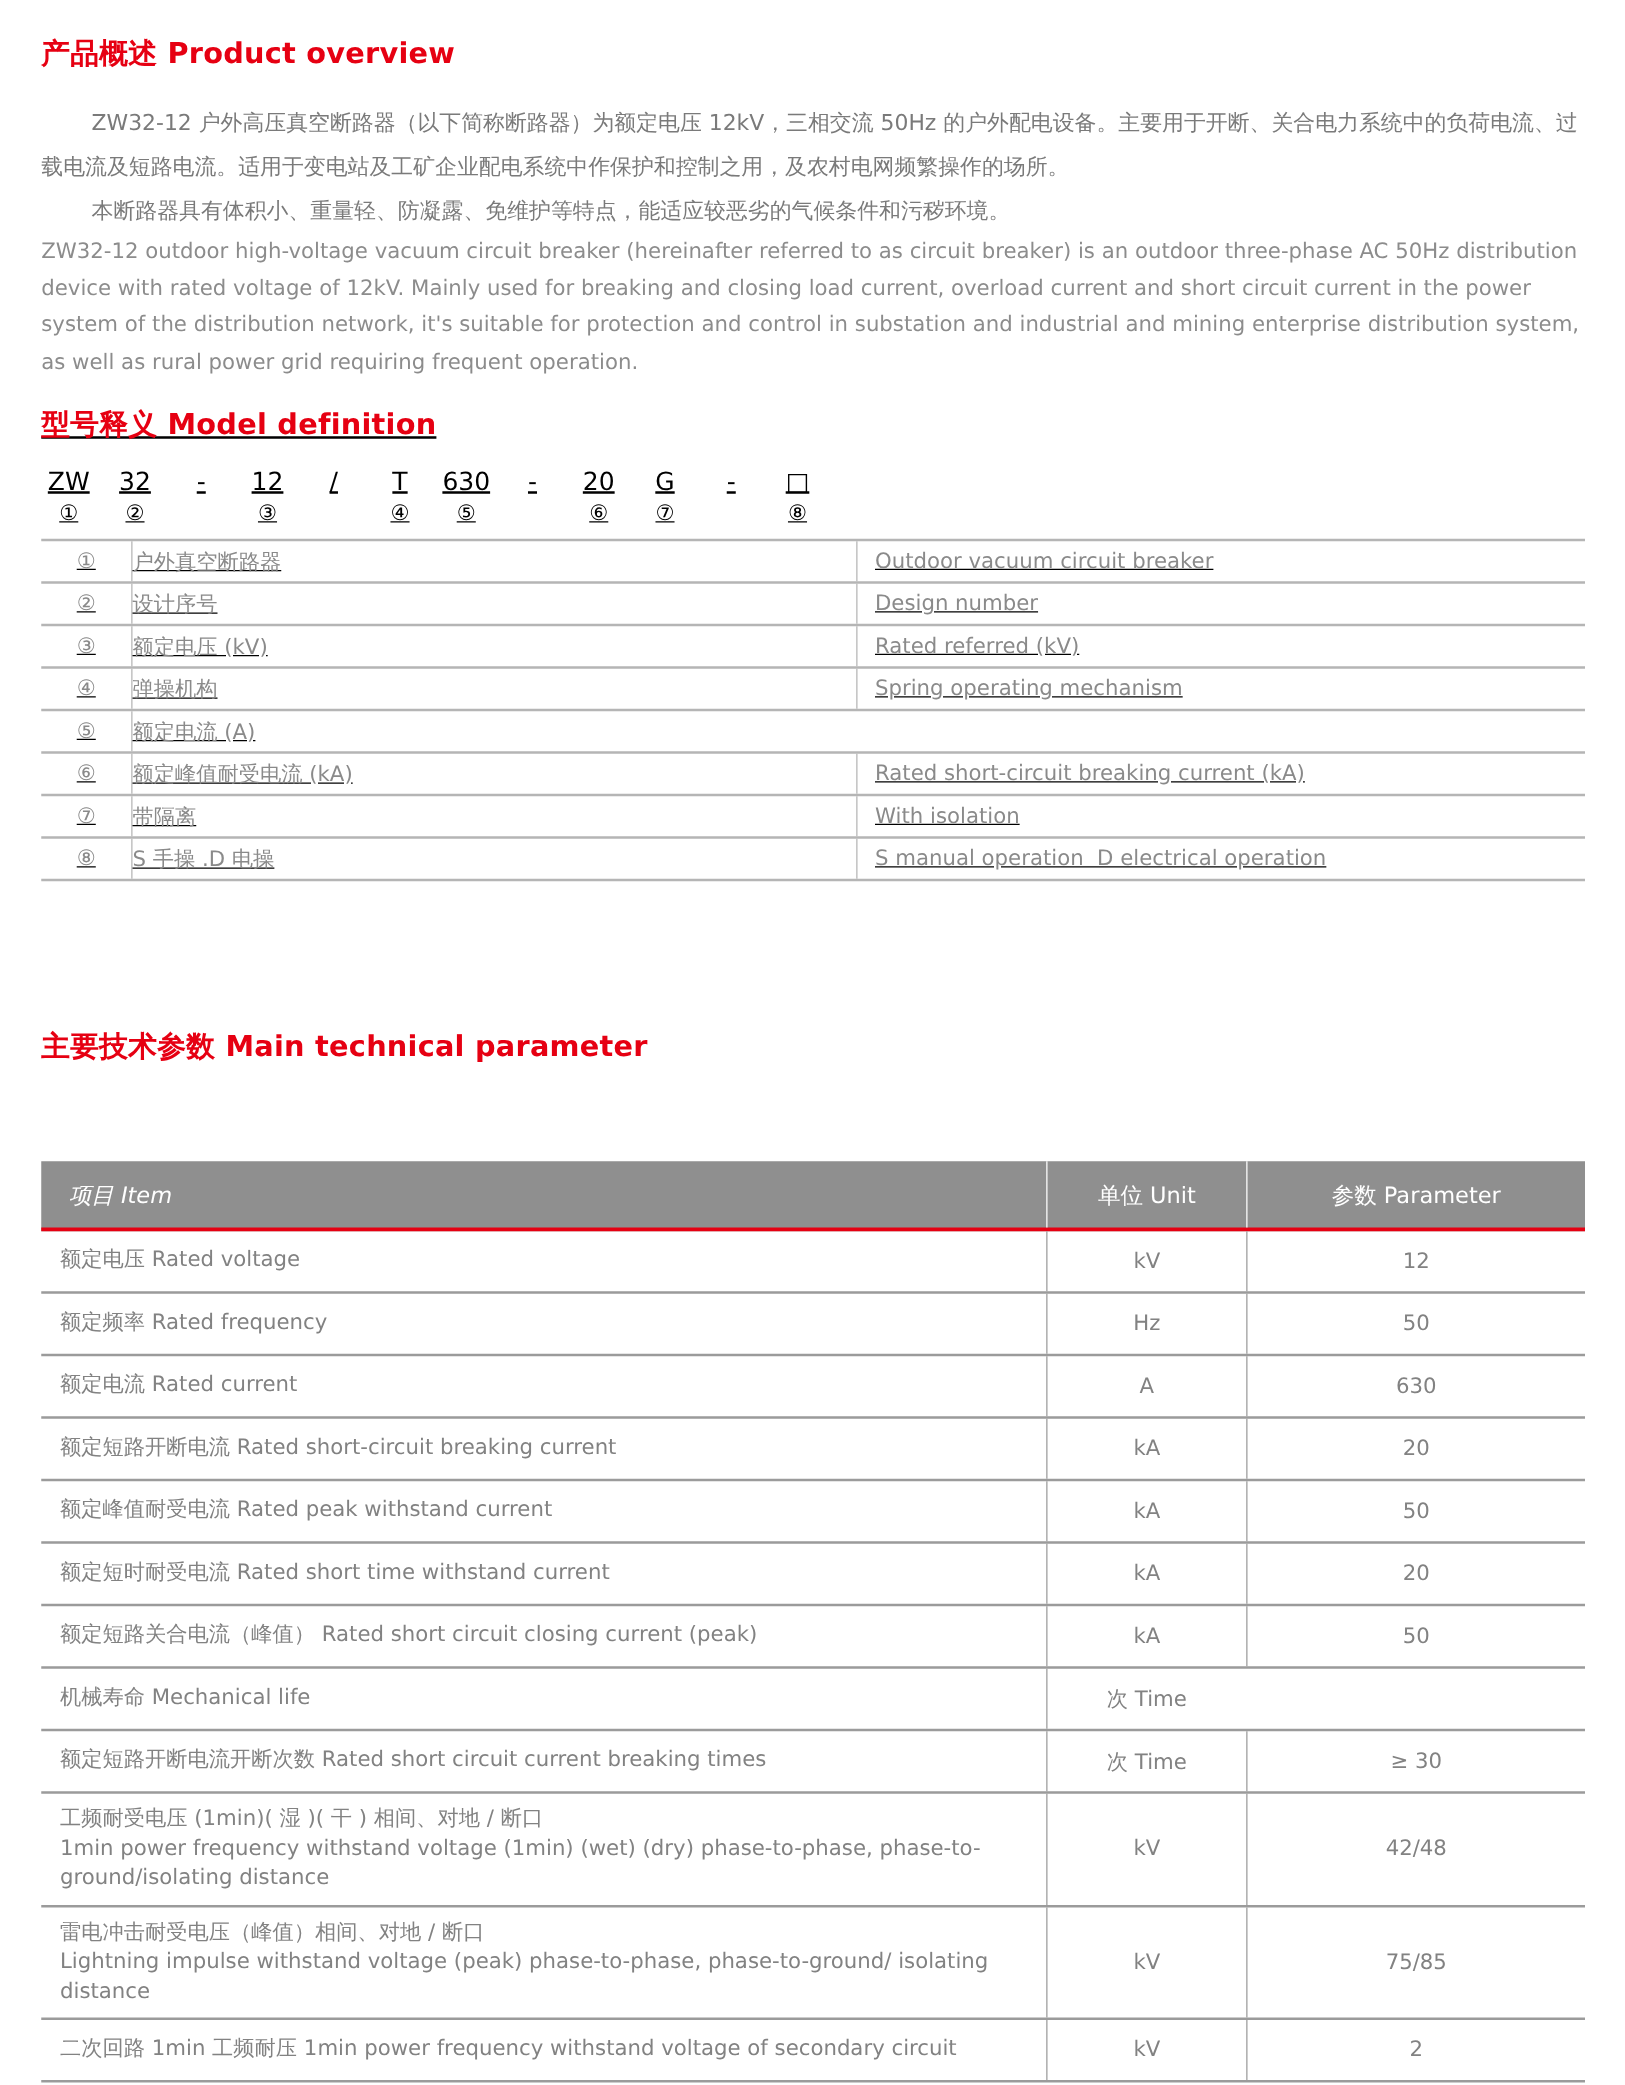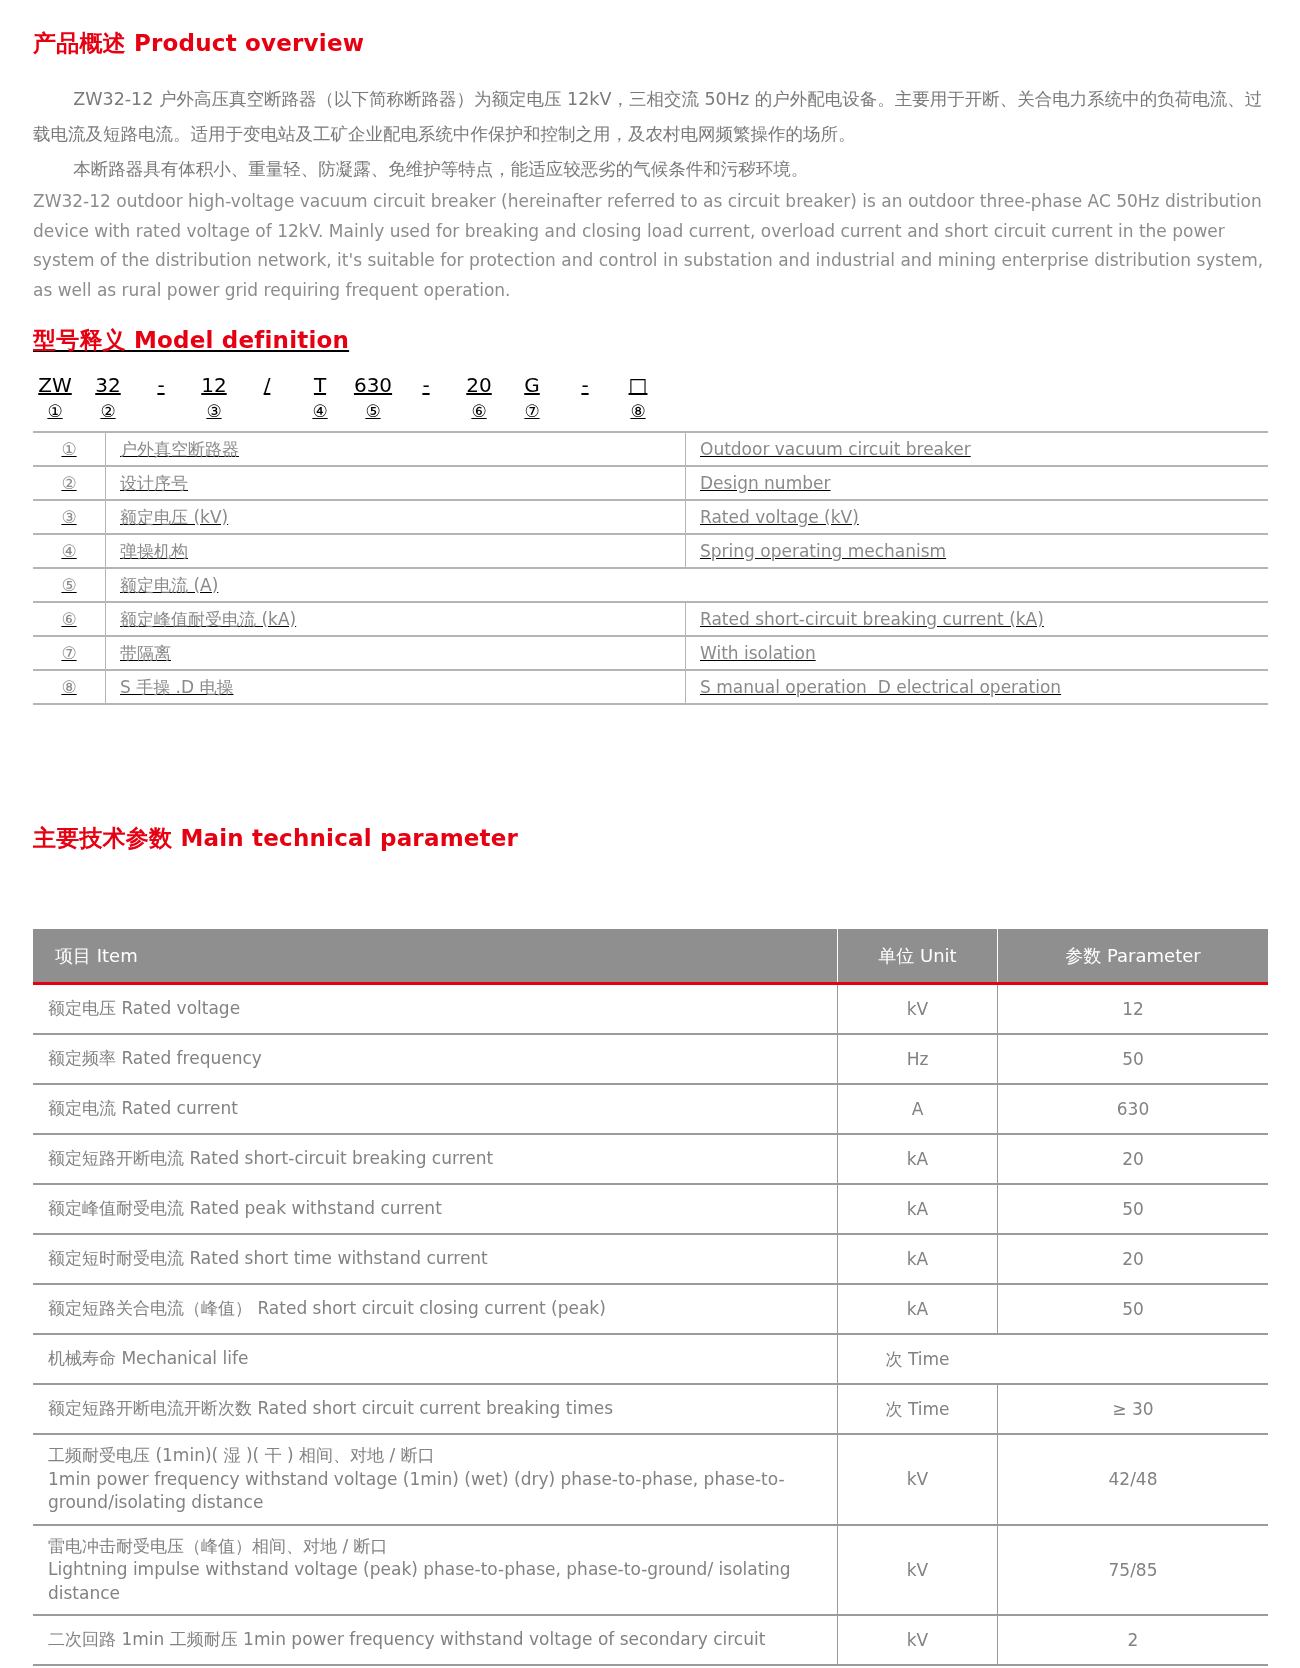--- a/index.html
+++ b/index.html
@@ -35,34 +35,34 @@
   .t-num  { font-size:17px; line-height:24px; margin-top:2px; }
 
   .model-table { margin-top:8px; width:1235px; border-top:2px solid #b5b5b5; }
   .m-row {
     display:flex; align-items:center; height:34px;
     border-bottom:2px solid #b5b5b5;
     color:#8a8a8a; font-size:17px;
   }
   .m-num { width:72px; text-align:center; font-size:17px; }
   .m-zh  { width:580px; height:100%; display:flex; align-items:center;
-           border-left:1px solid #b5b5b5; padding-left:14px; }
+           border-left:1px solid #b5b5b5; }
   .m-en  { width:583px; height:100%; display:flex; align-items:center;
            border-left:1px solid #b5b5b5; padding-left:14px; white-space:pre-wrap; }
 
   
   .param-section { margin-top:120px; }
   .param-table { margin-top:78px; width:1235px; }
   .p-head {
     display:flex; align-items:stretch; height:56px;
     background:#8f8f8f; color:#ffffff; font-size:18px;
     border-bottom:3px solid #e60012;
   }
   .p-head .cell { display:flex; align-items:center; }
-  .p-head .h-item { width:804px; padding-left:22px; }
+  .p-head .h-item { width:804px; padding-left:22px;font-style:italic; }
   .p-head .h-unit { width:160px; justify-content:center; border-left:1px solid #ffffff; }
   .p-head .h-value { width:271px; justify-content:center; border-left:1px solid #ffffff; }
 
   .p-row {
     display:flex; align-items:stretch; min-height:50px;
     border-bottom:2px solid #9b9b9b;
     color:#828282; font-size:17px;
   }
   .p-item {
     width:804px; display:flex; align-items:center;
@@ -165,21 +165,21 @@
 
         <div class="m-row">
           <div class="m-num">②</div>
           <div class="m-zh">设计序号</div>
           <div class="m-en">Design number</div>
         </div>
 
         <div class="m-row">
           <div class="m-num">③</div>
           <div class="m-zh">额定电压 (kV)</div>
-          <div class="m-en">Rated voltage (kV)</div>
+          <div class="m-en">Rated referred (kV)</div>
         </div>
 
         <div class="m-row">
           <div class="m-num">④</div>
           <div class="m-zh">弹操机构</div>
           <div class="m-en">Spring operating mechanism</div>
         </div>
 
         <div class="m-row">
           <div class="m-num">⑤</div>

